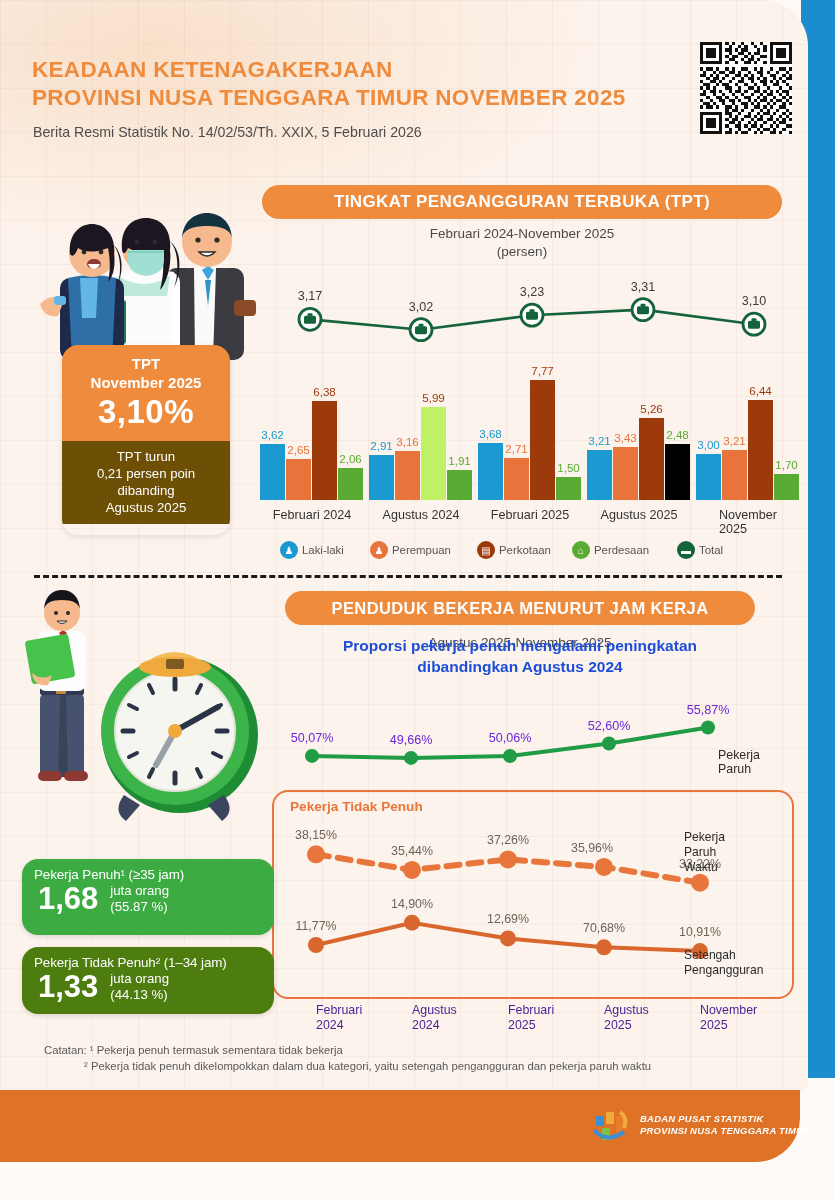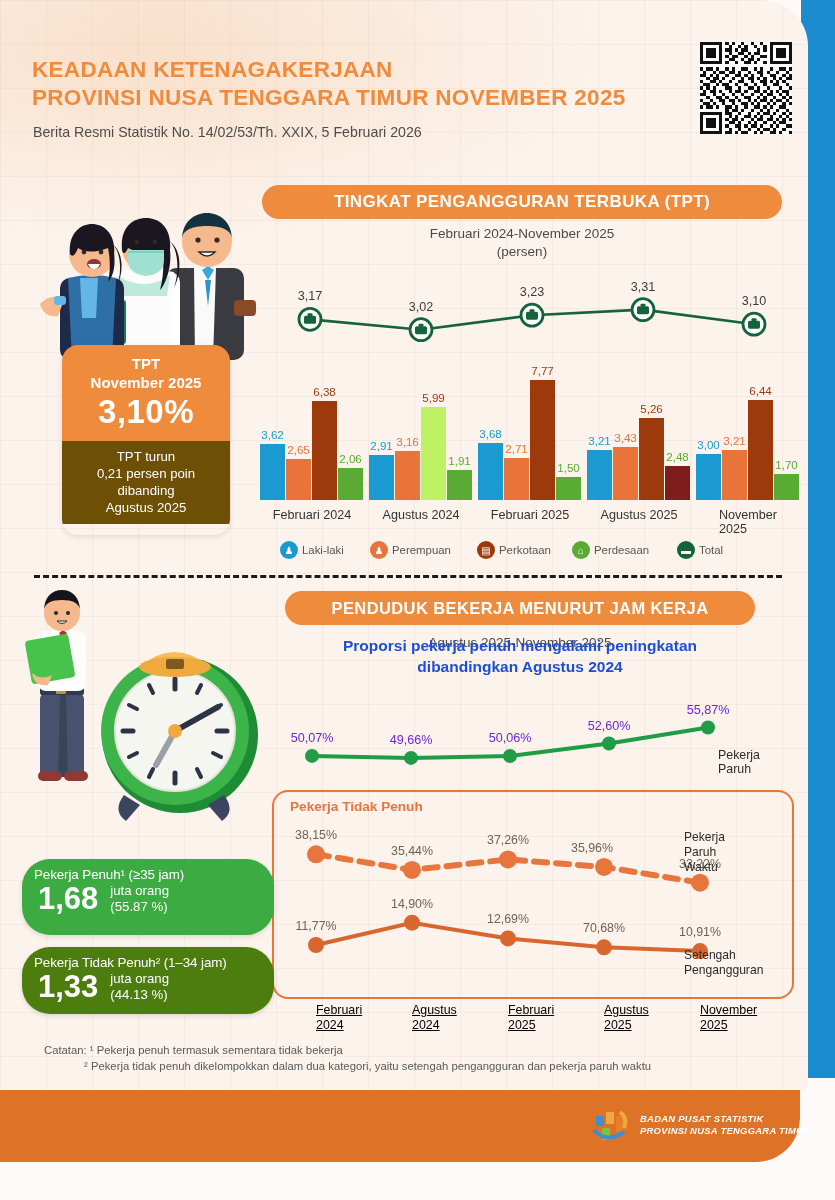--- a/index.html
+++ b/index.html
@@ -70,21 +70,21 @@
         justify-content:center;color:#fff;font-size:10px;flex:none;}
 
   
   .divider{position:absolute;left:34px;top:575px;width:748px;height:0;
         border-top:3.5px dashed #1b1b1b;}
 
   
   .ill-clock{position:absolute;left:12px;top:585px;width:262px;height:275px;}
 
   
-  .stat{position:absolute;left:22px;width:252px;border-radius:28px;color:#fff;
+  .stat{position:absolute;left:22px;width:252px;border-radius:16px;color:#fff;
         box-shadow:0 2px 5px rgba(0,0,0,.12);}
   #stat-full{top:859px;height:76px;background:#3bab42;}
   #stat-part{top:947px;height:67px;background:#4d7c0f;}
   .stat .hdr{font-size:13.4px;padding:8px 0 0 12px;letter-spacing:-.1px;}
   .stat .row{display:flex;align-items:center;padding:0 0 0 16px;}
   .stat .num{font-size:31px;font-weight:bold;line-height:34px;}
   .stat .side{margin-left:12px;font-size:13.2px;line-height:16px;}
 
   
   .penuh{position:absolute;left:270px;top:700px;width:525px;height:80px;}
@@ -94,22 +94,22 @@
   
   .tbox{position:absolute;left:272px;top:790px;width:518px;height:205px;border:2px solid #e8763c;
         border-radius:16px;}
   .tbox-title{position:absolute;left:290px;top:799px;font-size:13.6px;font-weight:bold;color:#e8763c;}
   .tp-chart{position:absolute;left:280px;top:812px;width:505px;height:178px;}
   .tp-chart .lbl{position:absolute;font-size:12.4px;color:#6d6358;transform:translateX(-50%);}
   .tp-chart .nm{position:absolute;font-size:12.1px;color:#2b2b2b;line-height:15px;}
 
   
   .xaxis2{position:absolute;left:272px;top:1003px;width:520px;height:34px;}
-  .xaxis2 span{position:absolute;font-size:12.4px;color:#000000;line-height:15px;transform:translateX(-50%);
-        text-align:center;white-space:pre-line;text-decoration:underline;}
+  .xaxis2 span{position:absolute;font-size:12.4px;color:#4c1d95;line-height:15px;transform:translateX(-50%);
+        text-align:center;white-space:pre-line;}
 
   
   .notes{position:absolute;left:44px;top:1043px;width:740px;font-size:11.3px;color:#595959;line-height:15.5px;}
   .notes .n2{padding-left:40px;}
 
   
   .footer{position:absolute;left:0;top:1090px;width:800px;height:72px;background:#de7328;
         border-bottom-right-radius:44px;z-index:4;}
   .foot-logo{position:absolute;left:590px;top:1106px;width:40px;height:40px;z-index:5;}
   .foot-txt{position:absolute;left:640px;top:1113px;color:#fff;font-size:9.4px;font-style:italic;
@@ -329,21 +329,21 @@
       </div>
       <div class="bar" style="left: 337px; height: 49.755px; background: rgb(27, 154, 209);">
         <span class="v" style="color: rgb(27, 154, 209);">3,21</span>
       </div>
       <div class="bar" style="left: 363px; height: 53.165px; background: rgb(232, 116, 59);">
         <span class="v" style="color: rgb(232, 116, 59);">3,43</span>
       </div>
       <div class="bar" style="left: 389px; height: 81.53px; background: rgb(156, 58, 12);">
         <span class="v" style="color: rgb(156, 58, 12);">5,26</span>
       </div>
-      <div class="bar" style="left: 415px; height: 34px; background: #7f1d1d;">
+      <div class="bar" style="left: 415px; height: 56px; background: #000000;">
         <span class="v" style="color: rgb(90, 171, 51);">2,48</span>
       </div>
       <div class="bar" style="left: 446px; height: 46.5px; background: rgb(27, 154, 209);">
         <span class="v" style="color: rgb(27, 154, 209);">3,00</span>
       </div>
       <div class="bar" style="left: 472px; height: 49.755px; background: rgb(232, 116, 59);">
         <span class="v" style="color: rgb(232, 116, 59);">3,21</span>
       </div>
       <div class="bar" style="left: 498px; height: 99.82px; background: rgb(156, 58, 12);">
         <span class="v" style="color: rgb(156, 58, 12);">6,44</span>

